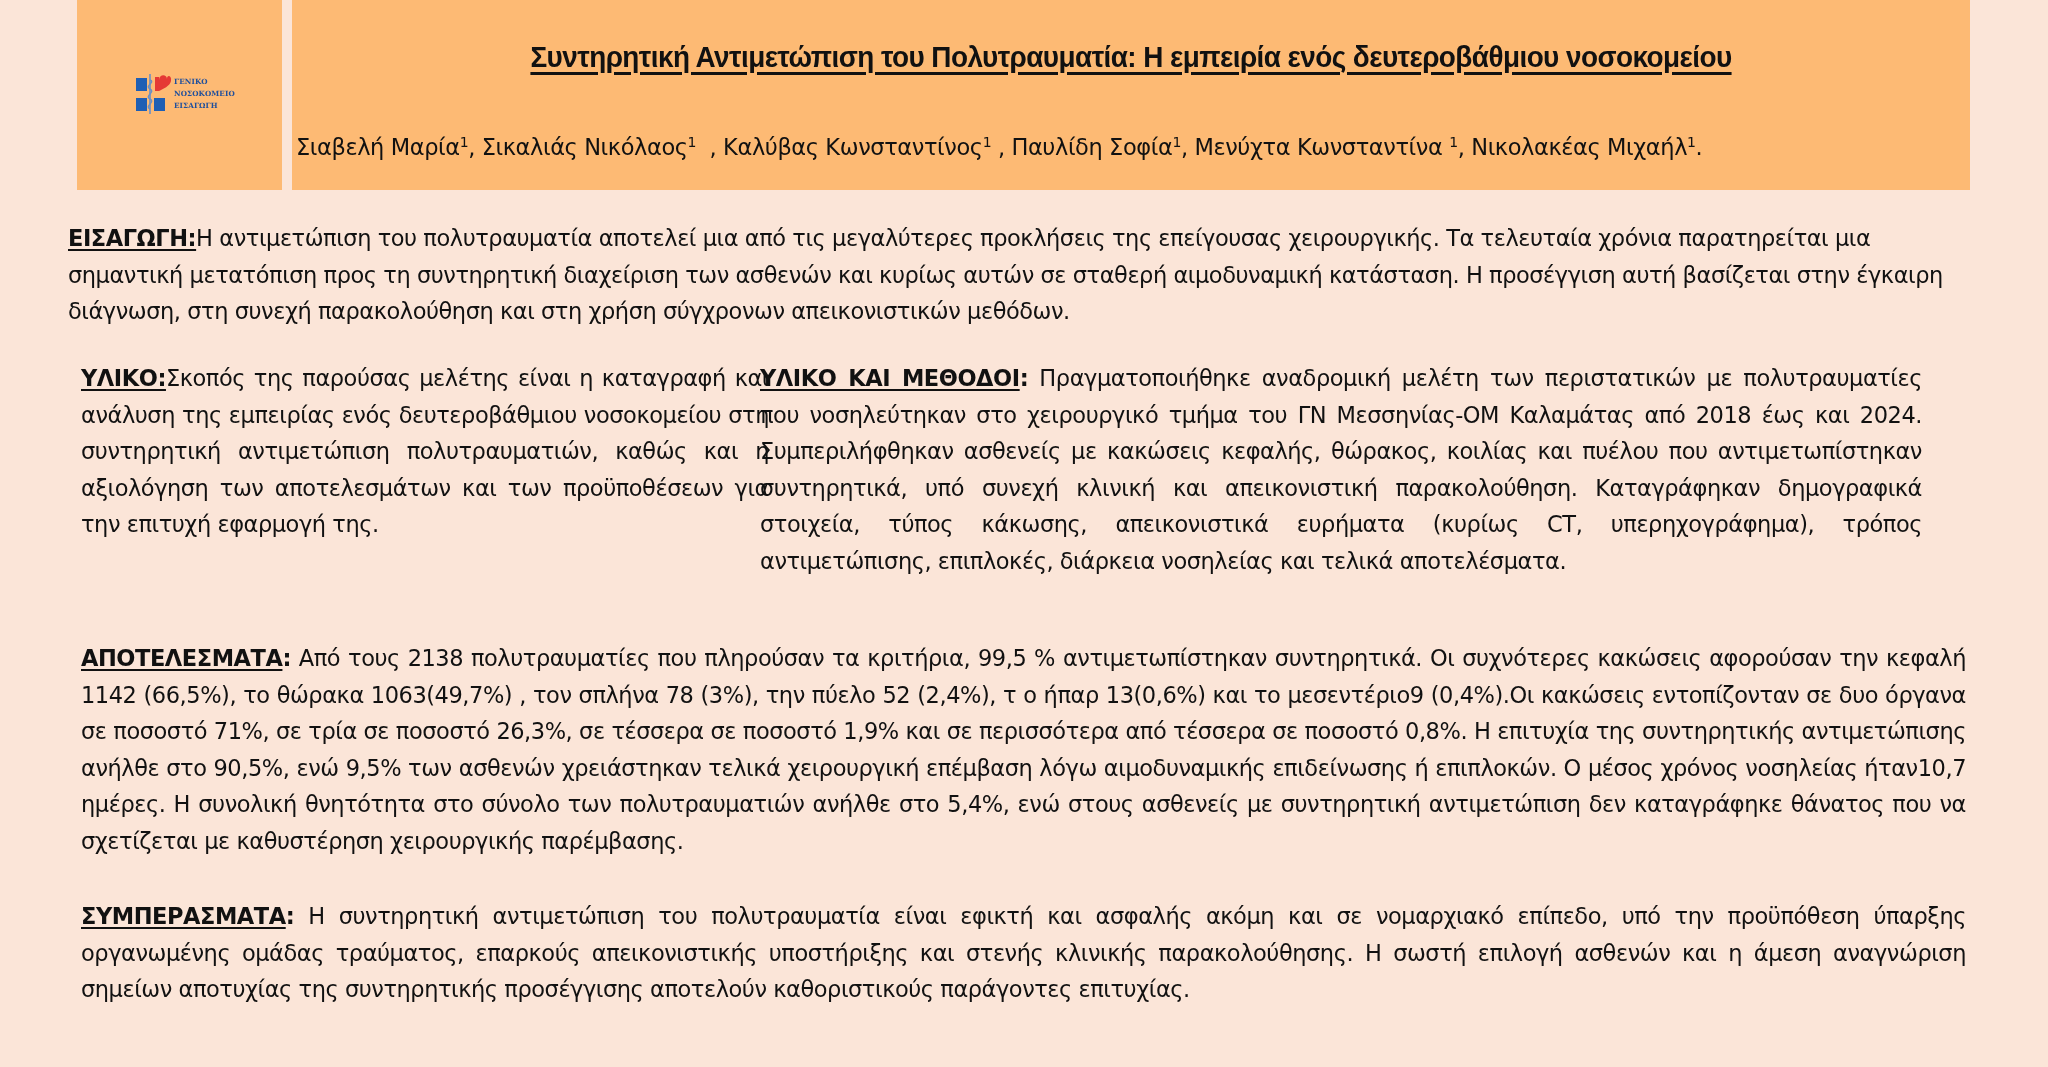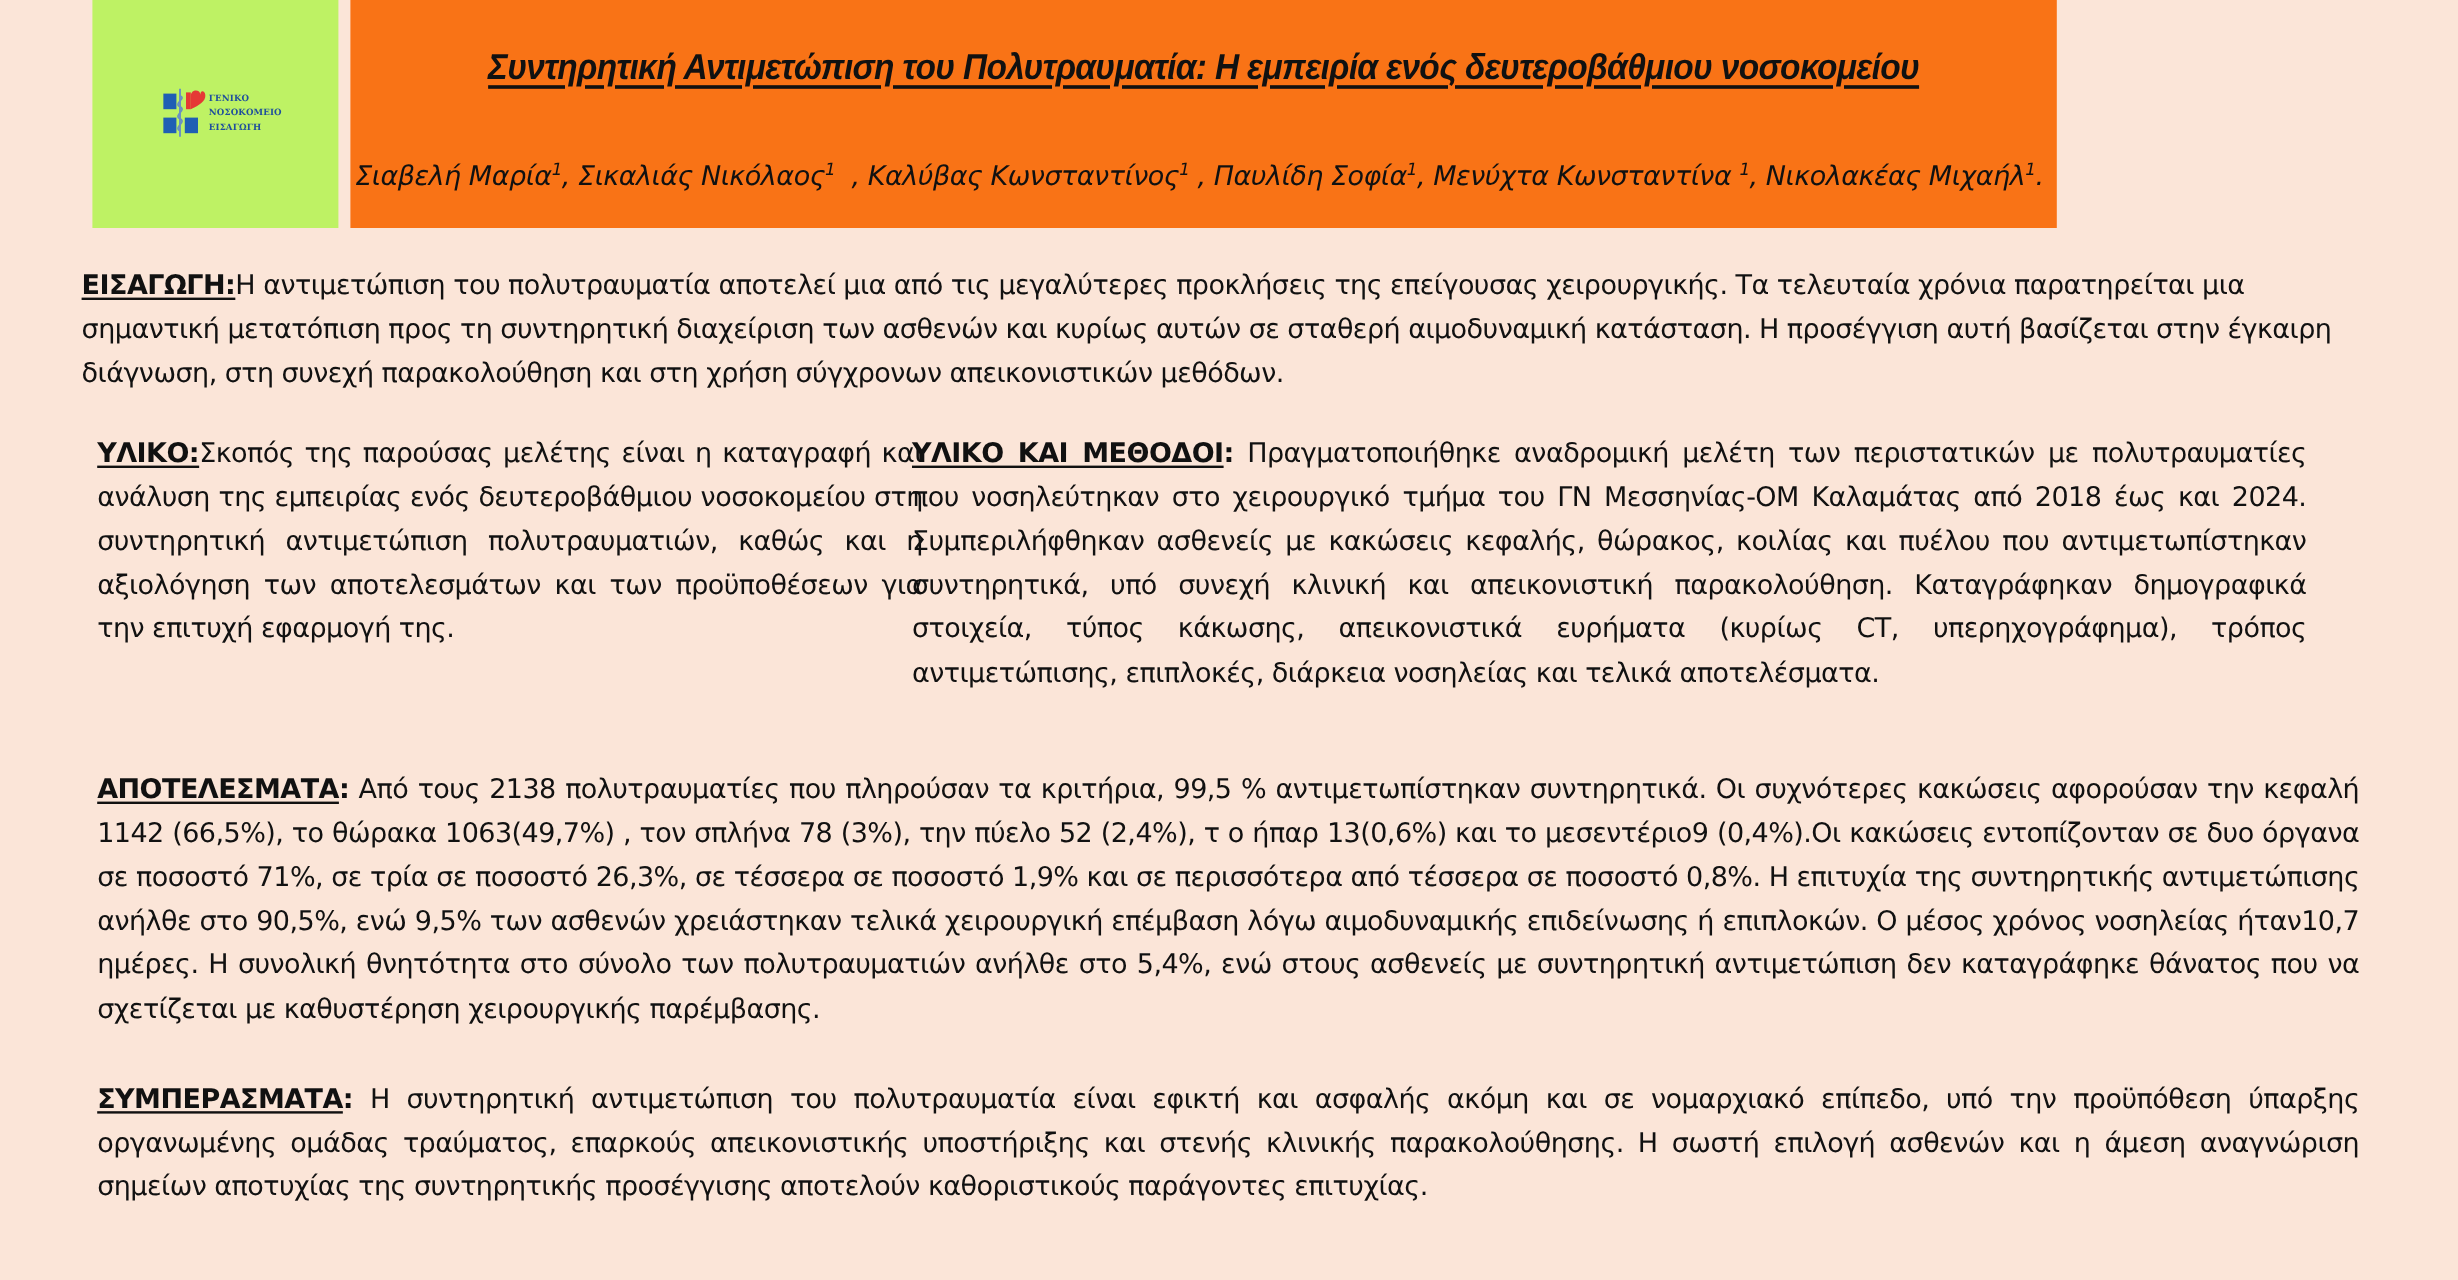--- a/index.html
+++ b/index.html
@@ -5,35 +5,34 @@
   html, body { margin:0; padding:0; }
   body {
     width:2048px; height:1067px; overflow:hidden;
     background:#FBE5D8;
     font-family:"DejaVu Sans", sans-serif;
     color:#111;
     position:relative;
   }
   .logo-box {
     position:absolute; left:77px; top:0; width:205px; height:190px;
-    background:#bef264;
+    background:#fdba74;
   }
   .logo {
     position:absolute; left:59px; top:72px; width:90px; height:48px;
   }
   .logo-mark { position:absolute; left:0; top:0; width:36px; height:46px; }
   .logo-text {
     position:absolute; left:38px; top:4px;
     font-family:"DejaVu Serif", serif; font-weight:bold; font-size:7.2px;
     line-height:12px; color:#1f4f9c; letter-spacing:0.1px;
   }
   .header {
-    position:absolute; left:292px; top:0; width:1422px; height:190px;
-    background:#f97316;
-    font-style:italic;
+    position:absolute; left:292px; top:0; width:1678px; height:190px;
+    background:#fdba74;
   }
   .title {
     position:absolute; left:0; right:0; top:40px;
     text-align:center;
     font-family:"Liberation Sans", sans-serif; font-weight:bold;
     font-size:30px; letter-spacing:-0.6px;
     transform:scaleX(0.93); transform-origin:center;
   }
   .title span { text-decoration:underline; text-underline-offset:5px; }
   .authors {

